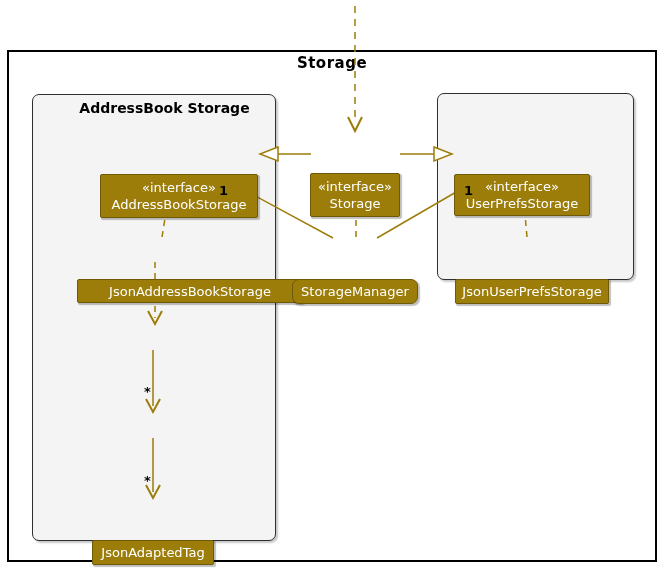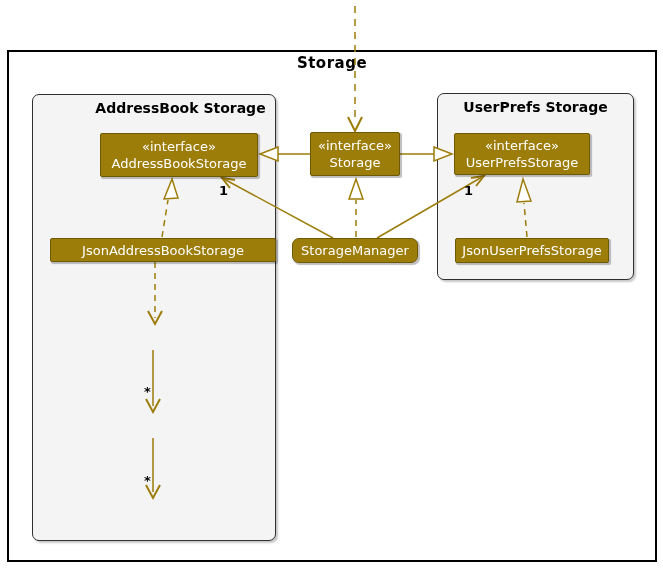--- a/index.html
+++ b/index.html
@@ -54,20 +54,21 @@
     color: #FFFFFF;
     display: flex;
     flex-direction: column;
     align-items: center;
     justify-content: center;
     text-align: left;
     font-size: 13px;
     line-height: 17px;
     white-space: nowrap;
     box-shadow: 1.5px 1.5px 1px rgba(0,0,0,0.25);
+    margin-top: 41px;
   }
   .uml-class .stereotype { font-size: 13px; }
   .edges {
     position: absolute;
     left: 0; top: 0;
     width: 663px; height: 570px;
     pointer-events: none;
   }
   .mult-label {
     position: absolute;
@@ -79,24 +80,23 @@
 </style>
 </head>
 <body>
 
 <div id="canvas">
 
   <div class="frame"></div>
   <div class="frame-title">Storage</div>
 
   <div class="package" style="left:32px; top:94px; width:244px; height:447px;"></div>
-  <div class="package-title" style="left:40px; top:100px; width:281px;">AddressBook Storage</div>
+  <div class="package-title" style="left:24px; top:100px; width:281px;">AddressBook Storage</div>
 
   <div class="package" style="left:437px; top:93px; width:197px; height:187px;"></div>
-  <div class="package-title" style="left:437px; top:99px; width:197px;">UserPrefs Storage</div>
 
   <svg class="edges" viewBox="0 0 663 570">
 
     <g stroke="#9D7D0A" fill="none">
       <line x1="355" y1="6" x2="355" y2="117" stroke-width="1.5" stroke-dasharray="7,6"></line>
       <polyline points="348,117 355,131 362,117" stroke-width="2"></polyline>
     </g>
 
     <g stroke="#9D7D0A">
       <line x1="311" y1="154" x2="278" y2="154" stroke-width="1.5" fill="none"></line>
@@ -157,33 +157,36 @@
   <div class="uml-class" style="left:310px; top:132px; width:90px; height:44px;">
     <div class="stereotype">«interface»</div>
     <div>Storage</div>
   </div>
 
   <div class="uml-class" style="left:454px; top:133px; width:136px; height:42px;">
     <div class="stereotype">«interface»</div>
     <div>UserPrefsStorage</div>
   </div>
 
-  <div class="uml-class" style="left:50px; top:238px; width:226px; height:24px;">
+  <div class="uml-class" style="left:77px; top:238px; width:226px; height:24px;">
     <div>JsonAddressBookStorage</div>
   </div>
 
   <div class="uml-class" style="left:292px; top:238px; width:126px; height:25px;border-radius:7px;">
     <div>StorageManager</div>
   </div>
 
   <div class="uml-class" style="left:455px; top:238px; width:154px; height:25px;">
     <div>JsonUserPrefsStorage</div>
   </div>
 
 
 
+  <div class="uml-class" style="left:92px; top:499px; width:122px; height:25px;">
+    <div>JsonAdaptedTag</div>
+  </div>
 
   <div class="mult-label" style="left:219px; top:183px;">1</div>
   <div class="mult-label" style="left:464px; top:183px;">1</div>
   <div class="mult-label" style="left:144px; top:384px;">*</div>
   <div class="mult-label" style="left:144px; top:473px;">*</div>
 
 </div>
 
 </body></html>

